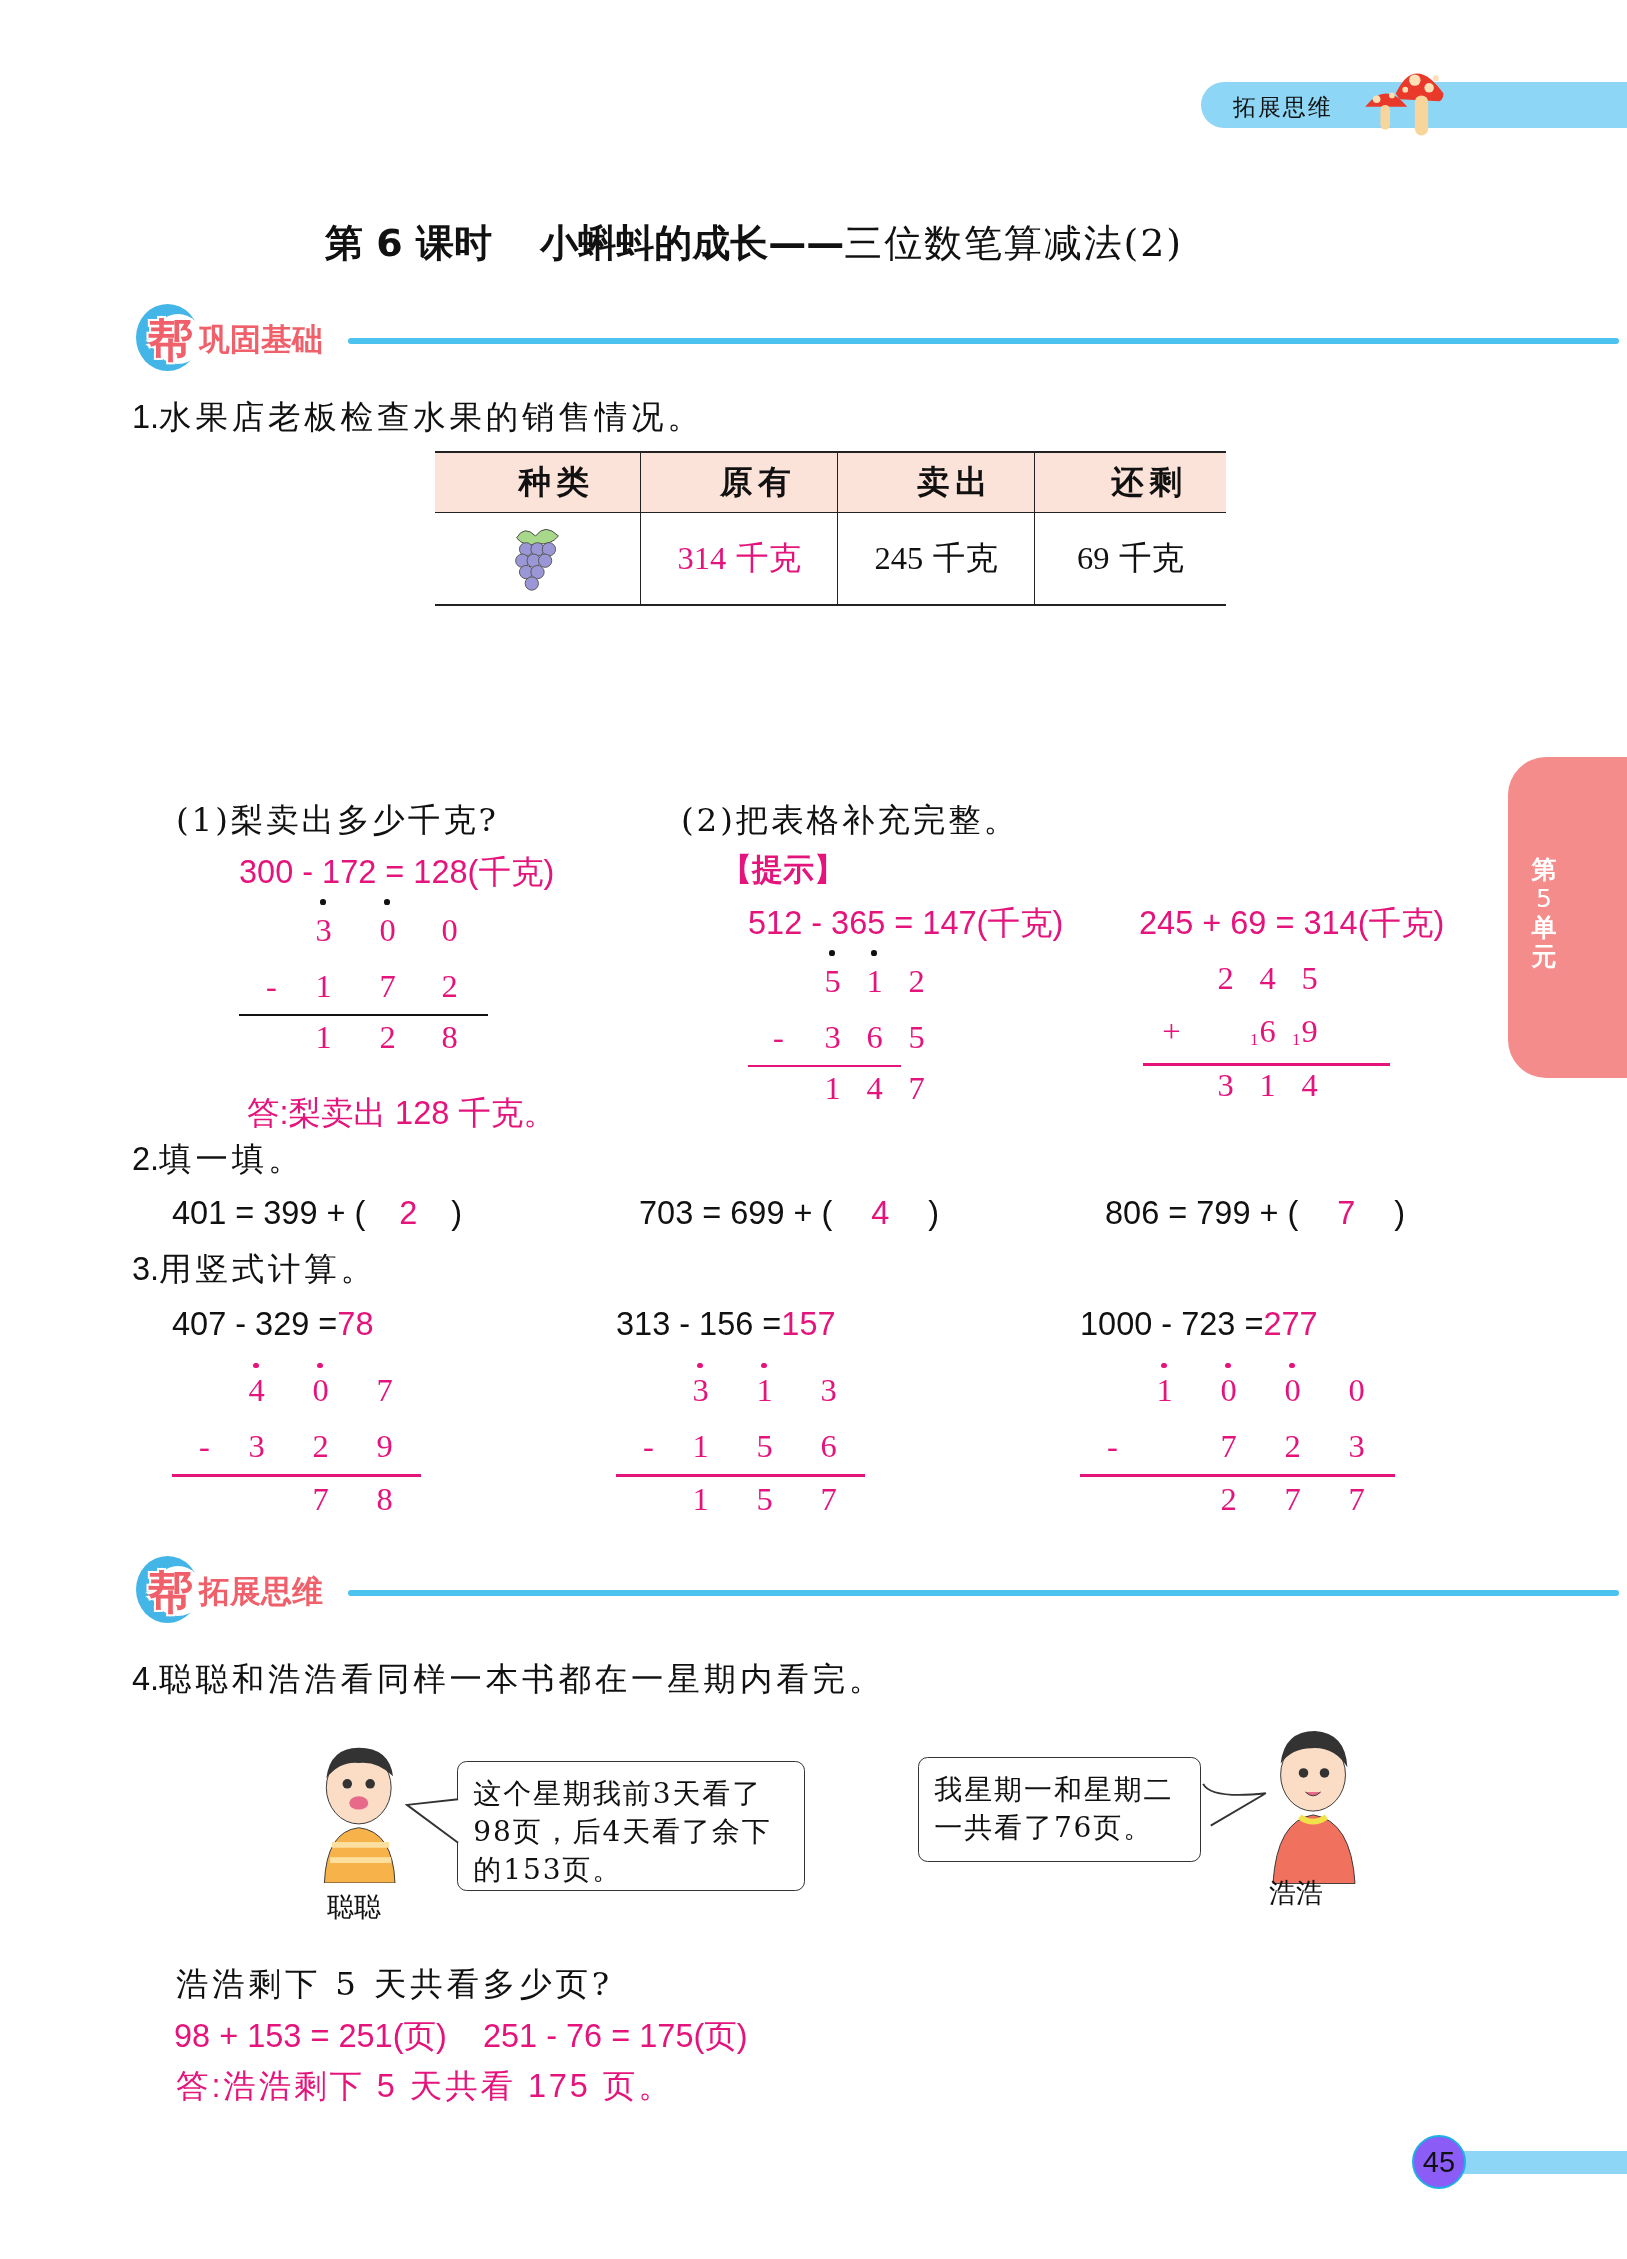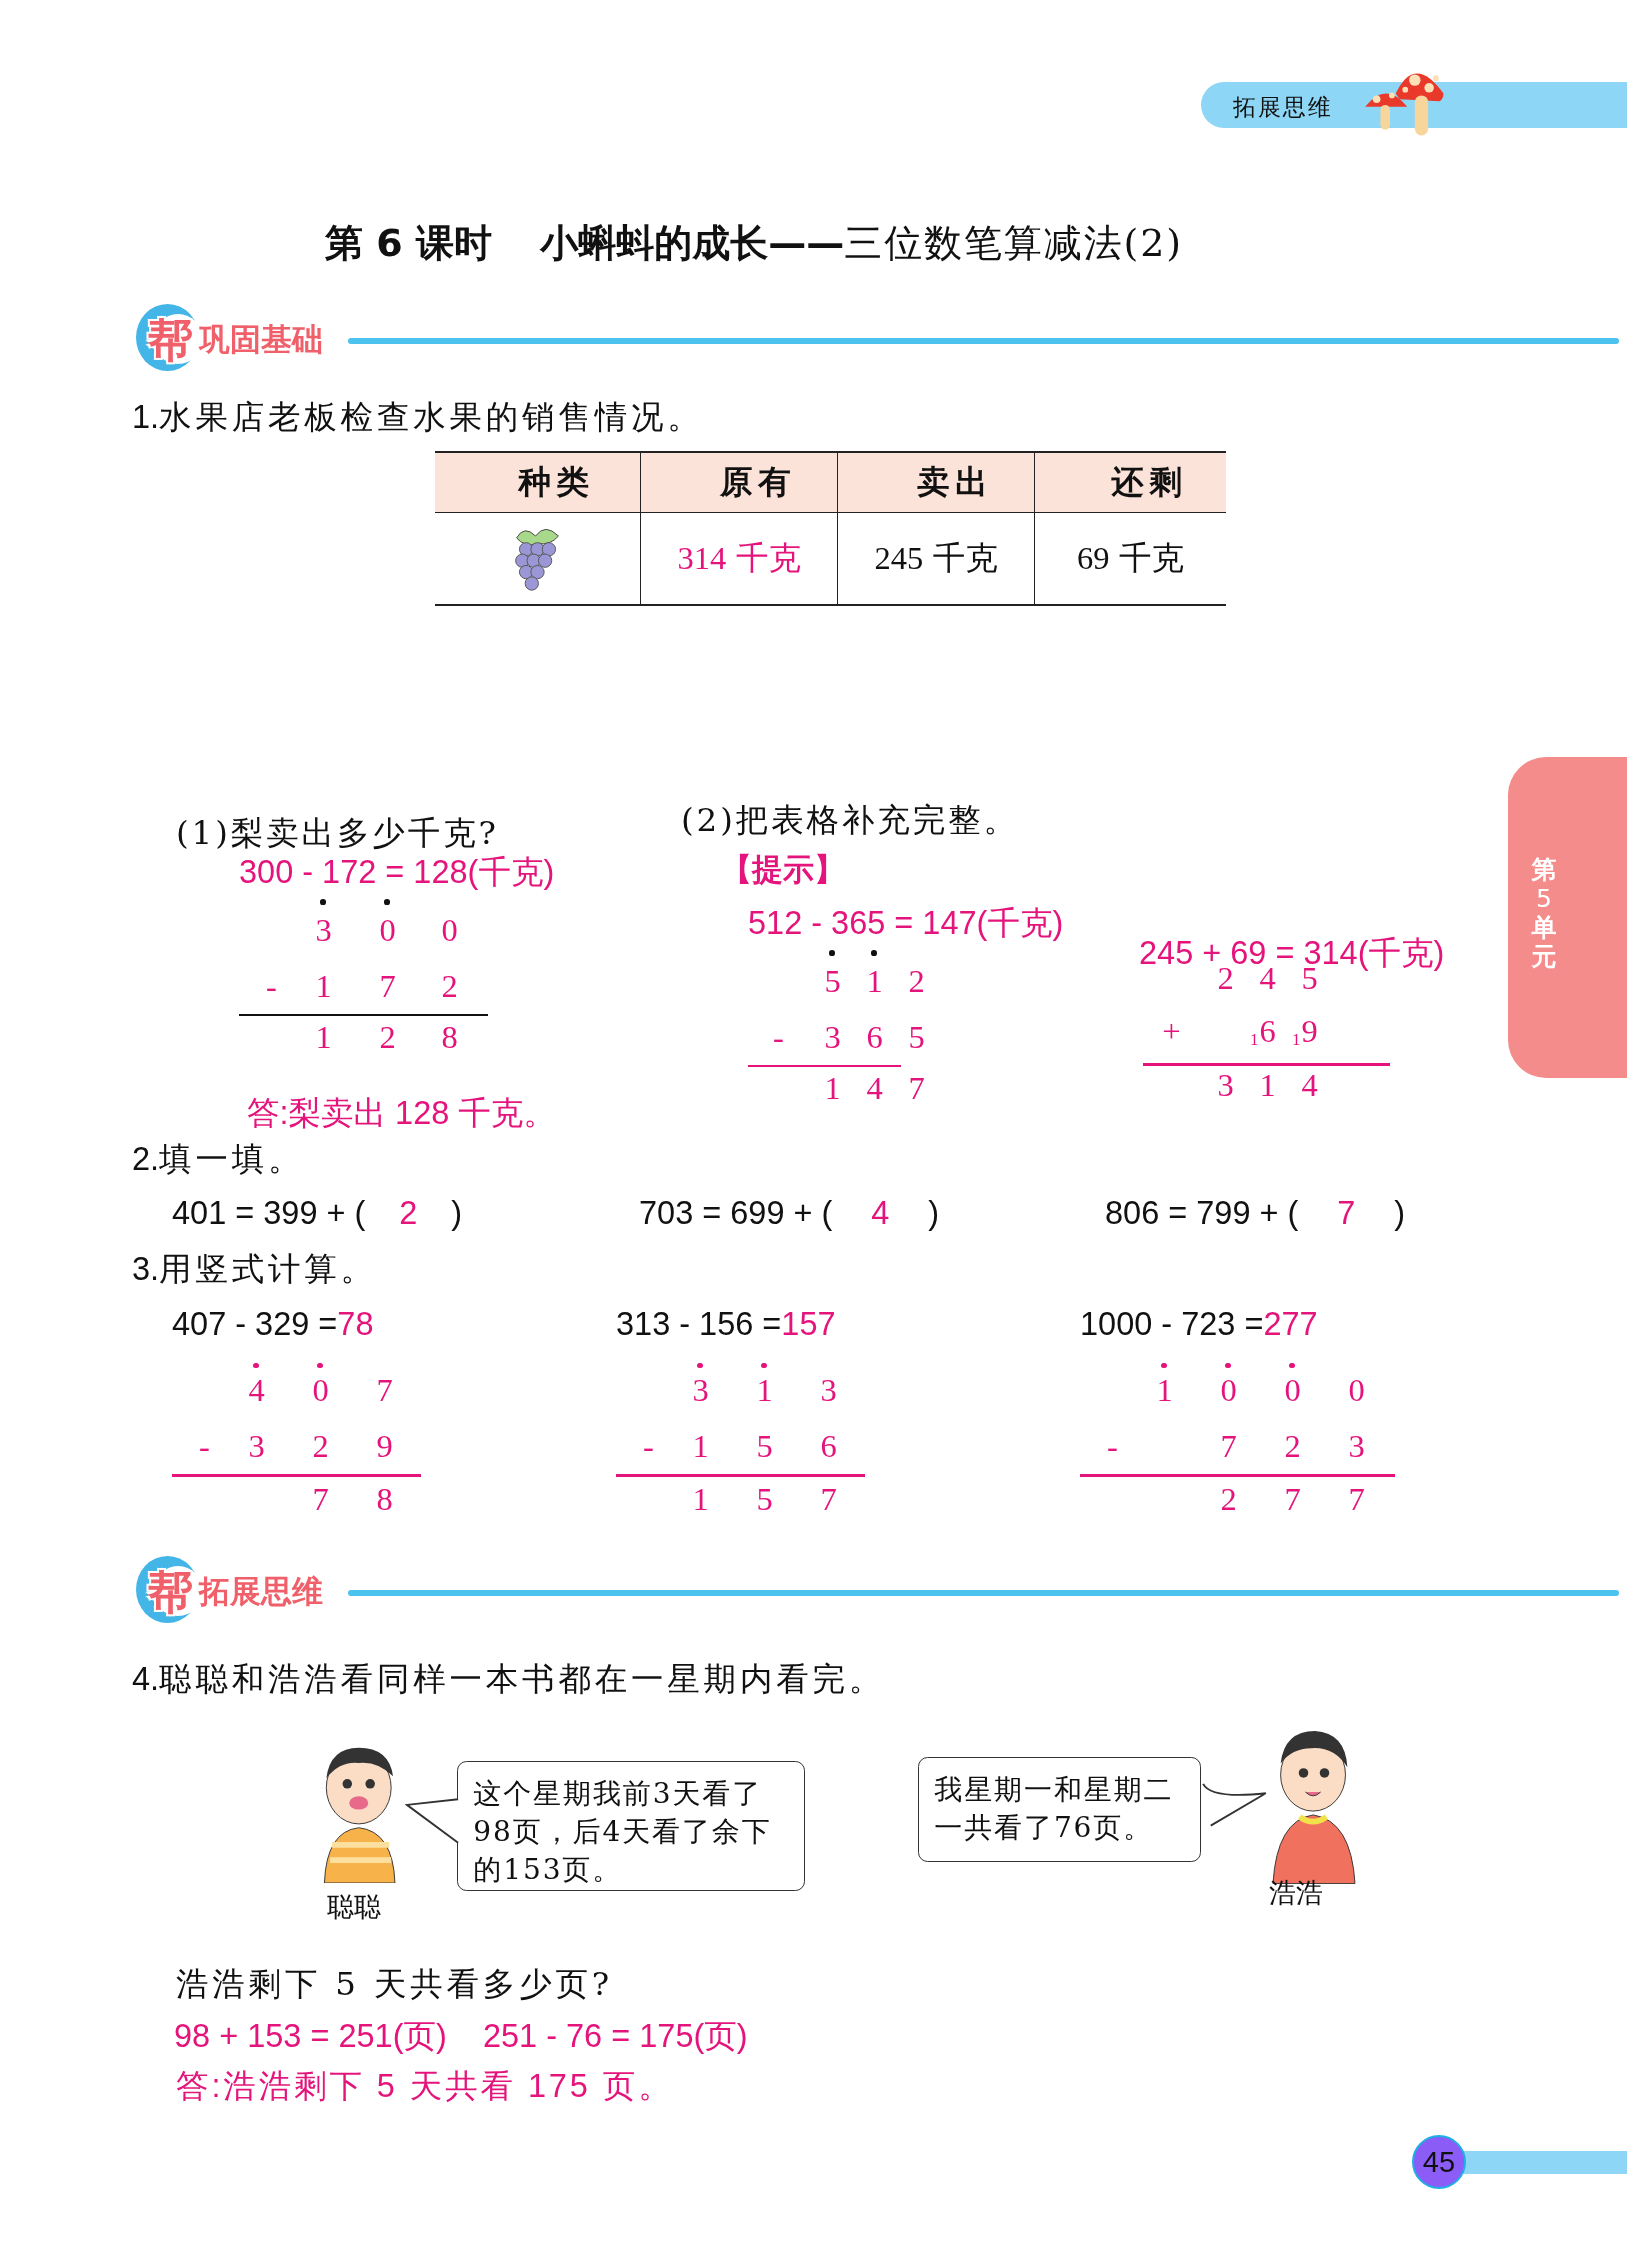--- a/index.html
+++ b/index.html
@@ -110,21 +110,21 @@
         </g>
       </svg>
     </td>
     <td class="pink"><span>314</span><span class="u">千克</span></td>
     <td><span>245</span><span class="u">千克</span></td>
     <td><span>69</span><span class="u">千克</span></td>
   </tr>
 </tbody>
   </table>
 
-<div class="abs q" style="left:176px;top:799px;letter-spacing:2.9px;margin-top:13px;">(1)梨卖出多少千克?</div>
+<div class="abs q" style="left:176px;top:799px;letter-spacing:2.9px;">(1)梨卖出多少千克?</div>
 <div class="abs q" style="left:681px;top:799px;letter-spacing:2.9px;">(2)把表格补充完整。</div>
 
 <div class="abs eq pink" style="left:239px;top:851px;">300 - 172 = 128(千克)</div>
 <div class="vc pink" style="left:239px;top:899px;width:258px;height:134px;">
   <div class="dot" style="left:81px;top:0;background:#111;"></div>
   <div class="dot" style="left:145px;top:0;background:#111;"></div>
   <div class="d" style="left:73px;top:13.4px;">3</div>
   <div class="d" style="left:137px;top:13.4px;">0</div>
   <div class="d" style="left:199px;top:13.4px;">0</div>
   <div class="d" style="left:21px;top:69px;">-</div>
@@ -133,21 +133,21 @@
   <div class="d" style="left:199px;top:69px;">2</div>
   <div class="line" style="left:0;top:115px;width:249px;background:#111;"></div>
   <div class="d" style="left:73px;top:120px;">1</div>
   <div class="d" style="left:137px;top:120px;">2</div>
   <div class="d" style="left:199px;top:120px;">8</div>
 </div>
 <div class="abs eq pink" style="left:247px;top:1092px;">答:梨卖出 128 千克。</div>
 
 <div class="abs pink" style="left:721px;top:849px;font-size:31px;font-weight:bold;font-family:'DejaVu Sans',sans-serif;">【提示】</div>
 <div class="abs eq pink" style="left:748px;top:902px;">512 - 365 = 147(千克)</div>
-<div class="abs eq pink" style="left:1139px;top:902px;margin-top:30px;">245 + 69 = 314(千克)</div>
+<div class="abs eq pink" style="left:1139px;top:902px;">245 + 69 = 314(千克)</div>
 
 <div class="vc pink" style="left:748px;top:950px;width:258px;height:143px;">
   <div class="dot" style="left:81px;top:0;background:#111;"></div>
   <div class="dot" style="left:123px;top:0;background:#111;"></div>
   <div class="d" style="left:73px;top:13.4px;">5</div>
   <div class="d" style="left:115px;top:13.4px;">1</div>
   <div class="d" style="left:157px;top:13.4px;">2</div>
   <div class="d" style="left:19px;top:69px;">-</div>
   <div class="d" style="left:73px;top:69px;">3</div>
   <div class="d" style="left:115px;top:69px;">6</div>

